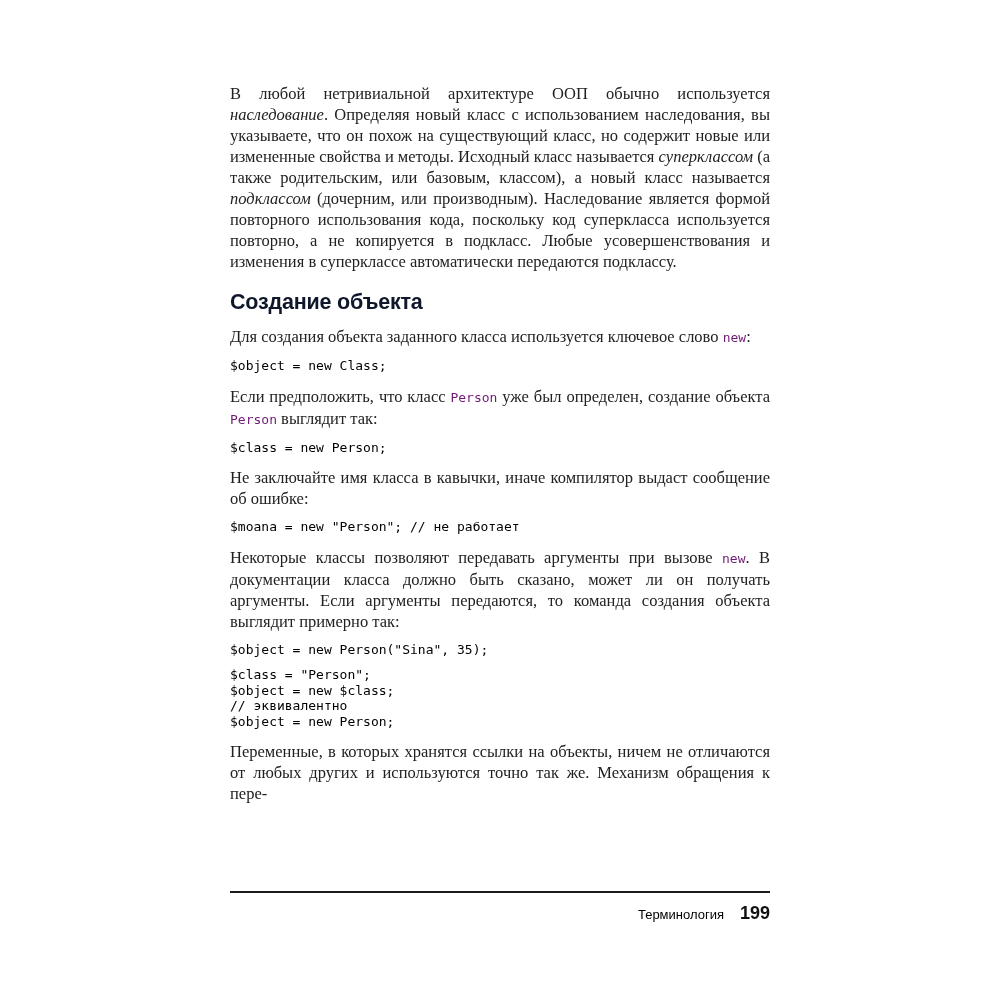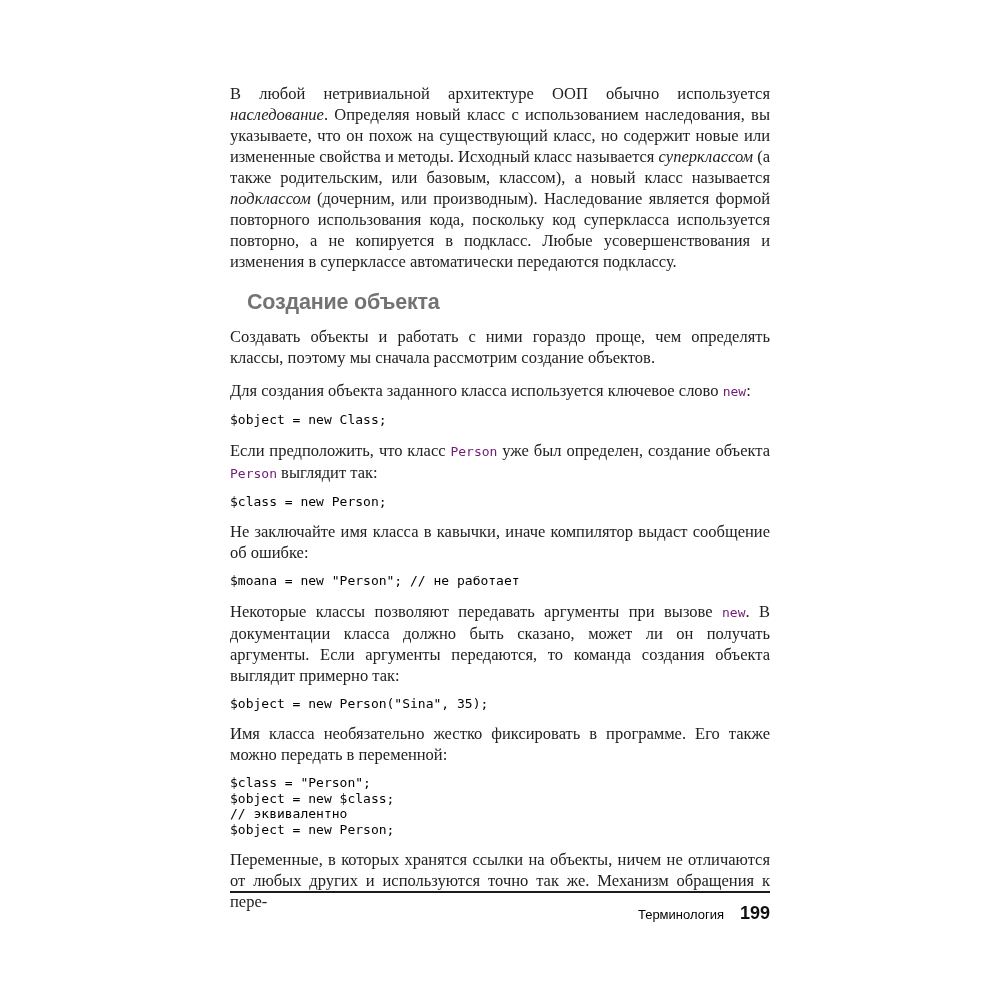--- a/index.html
+++ b/index.html
@@ -36,22 +36,22 @@
     font-style: normal;
     font-size: 13px;
     color: #701a75;
   }
   h2.section-heading {
     font-family: "Liberation Sans", sans-serif;
     font-weight: 700;
     font-size: 21.5px;
     line-height: 24px;
     letter-spacing: -0.2px;
-    color: #737373;
-    margin: 18px 0 12px 17px;
+    color: #0f172a;
+    margin: 18px 0 12px 0;
   }
   pre.code-block {
     font-family: "DejaVu Sans Mono", monospace;
     font-size: 13px;
     line-height: 15.5px;
     color: #000000;
     margin: 4px 0 10px 0;
     white-space: pre;
   }
   .page-footer {
@@ -79,30 +79,28 @@
     color: #101010;
     vertical-align: baseline;
   }
 </style>
 </head>
 <body>
 
 <div class="page-content">
     <p class="body-paragraph"><span>В любой нетривиальной архитектуре ООП обычно используется </span><em>наследование</em><span>. Определяя новый класс с использованием наследования, вы указываете, что он похож на существующий класс, но содержит новые или измененные свойства и методы. Исходный класс называется </span><em>суперклассом</em><span> (а также родительским, или базовым, классом), а новый класс называется </span><em>подклассом</em><span> (дочерним, или производным). Наследование является формой повторного использования кода, поскольку код суперкласса используется повторно, а не копируется в подкласс. Любые усовершенствования и изменения в суперклассе автоматически пере­даются подклассу.</span></p>
     <h2 class="section-heading">Создание объекта</h2>
-    <p class="body-paragraph"><span>Создавать объекты и работать с ними гораздо проще, чем определять классы, поэтому мы сначала рассмотрим создание объектов.</span></p>
     <p class="body-paragraph"><span>Для создания объекта заданного класса используется ключевое слово </span><code class="inline-code">new</code><span>:</span></p>
     <pre class="code-block">$object = new Class;</pre>
     <p class="body-paragraph"><span>Если предположить, что класс </span><code class="inline-code">Person</code><span> уже был определен, создание объекта </span><code class="inline-code">Person</code><span> выглядит так:</span></p>
     <pre class="code-block">$class = new Person;</pre>
     <p class="body-paragraph"><span>Не заключайте имя класса в кавычки, иначе компилятор выдаст сообщение об ошибке:</span></p>
     <pre class="code-block">$moana = new "Person"; // не работает</pre>
     <p class="body-paragraph"><span>Некоторые классы позволяют передавать аргументы при вызове </span><code class="inline-code">new</code><span>. В доку­ментации класса должно быть сказано, может ли он получать аргументы. Если аргументы передаются, то команда создания объекта выглядит примерно так:</span></p>
     <pre class="code-block">$object = new Person("Sina", 35);</pre>
-    <p class="body-paragraph"><span>Имя класса необязательно жестко фиксировать в программе. Его также можно передать в переменной:</span></p>
     <pre class="code-block">$class = "Person";
 $object = new $class;
 // эквивалентно
 $object = new Person;</pre>
     <p class="body-paragraph"><span>Переменные, в которых хранятся ссылки на объекты, ничем не отличаются от любых других и используются точно так же. Механизм обращения к пере-</span></p>
   </div>
 
 <div class="page-footer">
   <div class="footer-rule"></div>
   <span class="footer-section-label">Терминология</span><span class="footer-page-number">199</span>

